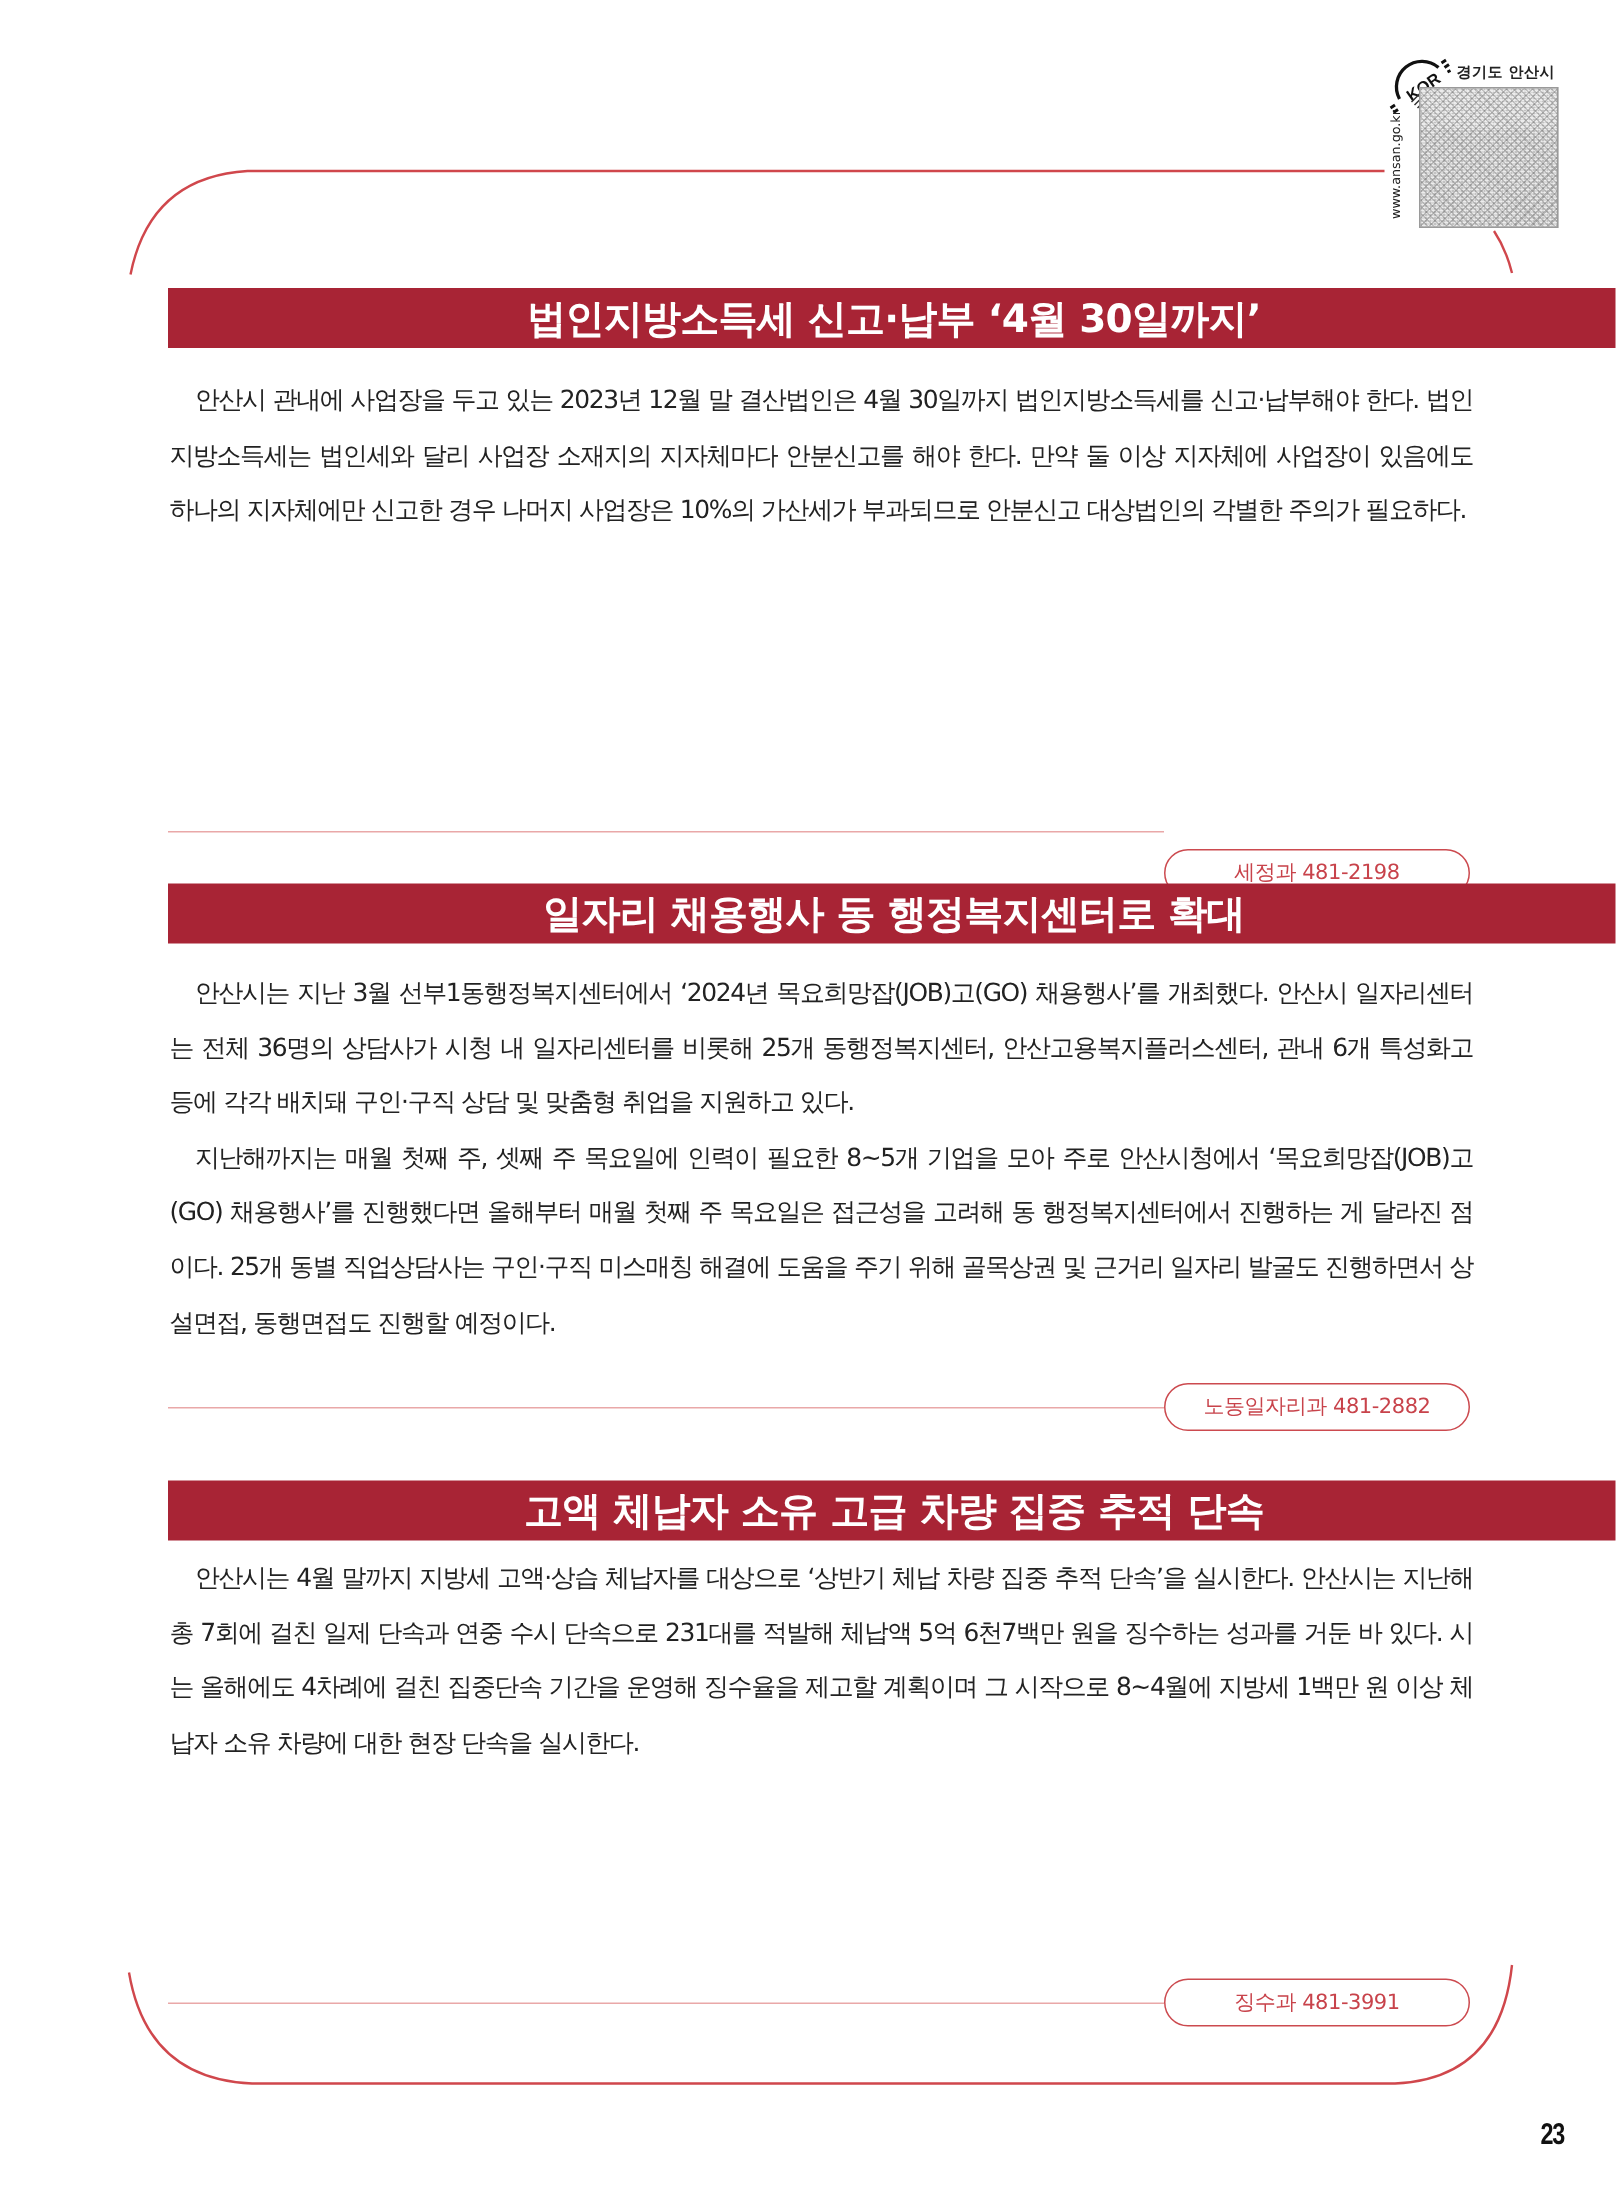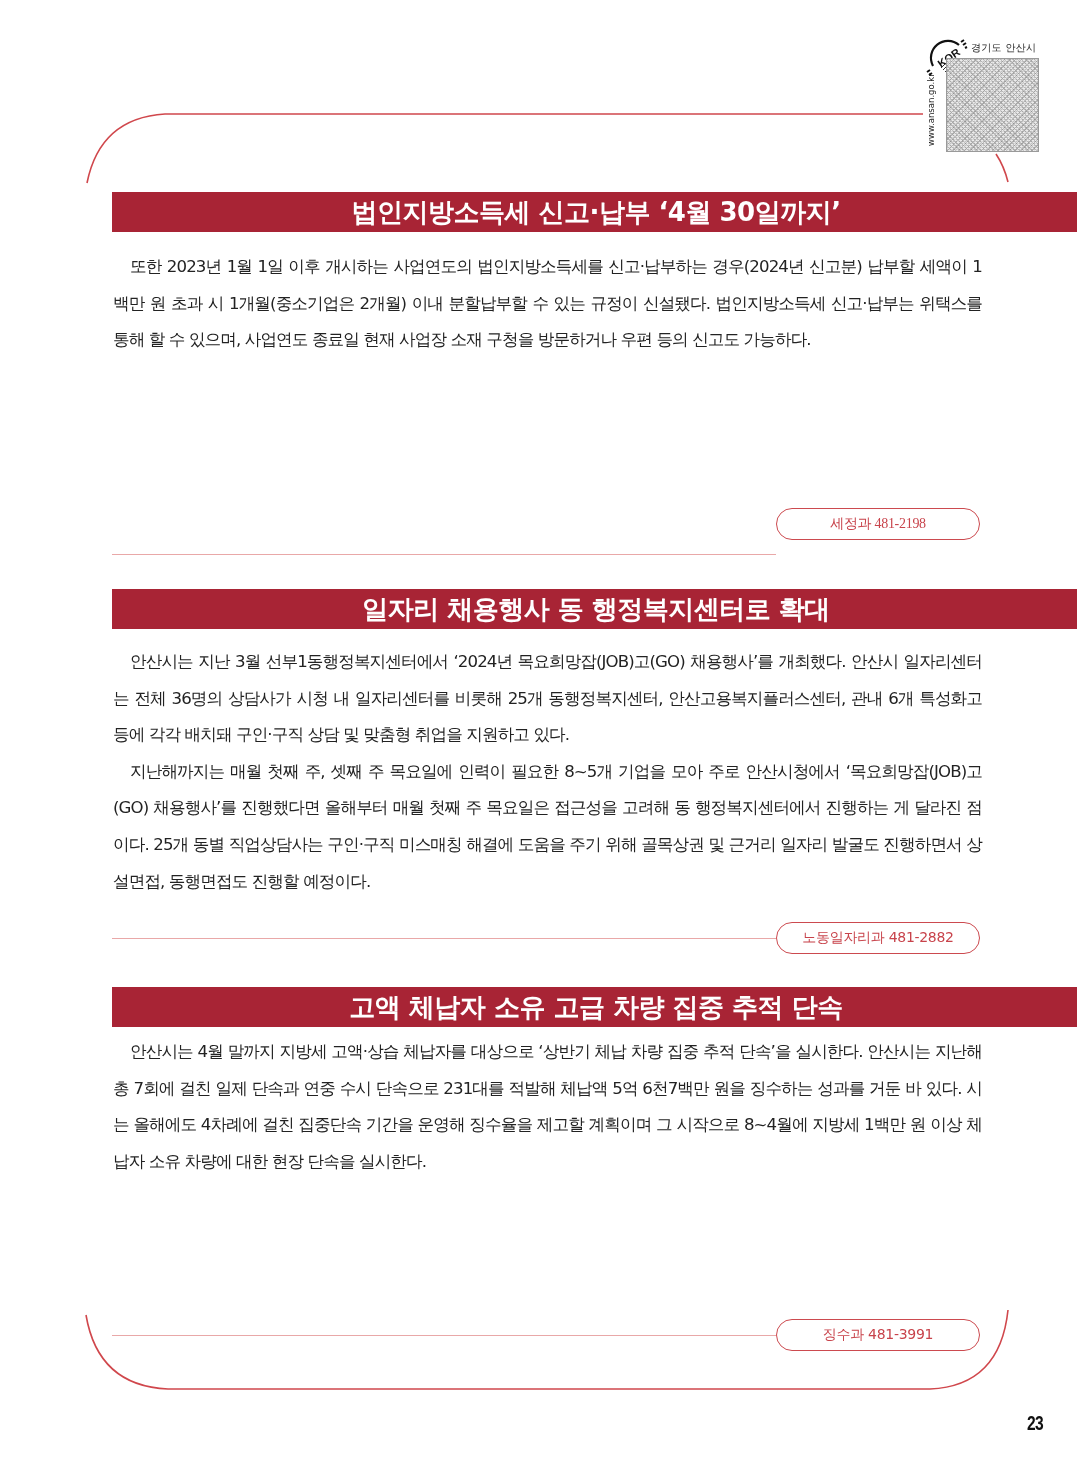--- a/index.html
+++ b/index.html
@@ -5,21 +5,21 @@
     html, body { margin: 0; padding: 0; background: #ffffff; }
     body {
       width: 1077px; height: 1474px; position: relative; overflow: hidden;
       font-family: "DejaVu Sans", "Liberation Sans", sans-serif;
       color: #222222;
     }
     .frame-svg { position: absolute; left: 0; top: 0; width: 1077px; height: 1474px; pointer-events: none; }
 
     
     .qr-block { position: absolute; left: 925px; top: 36px; width: 120px; height: 118px; }
-    .qr-city { position: absolute; left: 46px; top: 5px; font-size: 10px; font-weight: normal; color: #222; letter-spacing: 0.3px; white-space: nowrap; }
+    .qr-city { position: absolute; left: 46px; top: 5px; font-size: 10px; font-weight: bold; color: #222; letter-spacing: 0.3px; white-space: nowrap; }
     .qr-url { position: absolute; left: 1px; top: 110px; transform-origin: 0 0; transform: rotate(-90deg); font-size: 8.5px; color: #222; white-space: nowrap; }
     .qr-code {
       position: absolute; left: 21px; top: 22px; width: 91px; height: 92px;
       border: 1px solid #9a9a9a;
       background-color: #d8d8d8;
       background-image:
         repeating-linear-gradient(45deg, rgba(120,120,120,0.35) 0 1px, transparent 1px 3px),
         repeating-linear-gradient(-45deg, rgba(90,90,90,0.3) 0 1px, transparent 1px 4px),
         repeating-linear-gradient(0deg, rgba(255,255,255,0.5) 0 1px, transparent 1px 2px),
         repeating-linear-gradient(90deg, rgba(160,160,160,0.4) 0 1px, transparent 1px 3px);
@@ -80,24 +80,24 @@
   </svg>
   <span class="qr-city">경기도 안산시</span>
   <span class="qr-url">www.ansan.go.kr</span>
   <div class="qr-code"></div>
 </div>
 
 <div class="section-bar" style="top:192px;">
   <span>법인지방소득세 신고·납부 ‘4월 30일까지’</span>
 </div>
 <div class="body-text" style="top:249px;">
-  <p>또한 2023년 1월 1일 이후 개시하는 사업연도의 법인지방소득세를 신고·납부하는 경우(2024년 신고분) 납부할 세액이 1백만 원 초과 시 1개월(중소기업은 2개월) 이내 분할납부할 수 있는 규정이 신설됐다. 법인지방소득세 신고·납부는 위택스를 통해 할 수 있으며, 사업연도 종료일 현재 사업장 소재 구청을 방문하거나 우편 등의 신고도 가능하다.</p>
+  <p>안산시 관내에 사업장을 두고 있는 2023년 12월 말 결산법인은 4월 30일까지 법인지방소득세를 신고·납부해야 한다. 법인지방소득세는 법인세와 달리 사업장 소재지의 지자체마다 안분신고를 해야 한다. 만약 둘 이상 지자체에 사업장이 있음에도 하나의 지자체에만 신고한 경우 나머지 사업장은 10%의 가산세가 부과되므로 안분신고 대상법인의 각별한 주의가 필요하다.</p>
 </div>
 <div class="divider" style="top:554px; width:664px;"></div>
-<div class="contact-pill" style="top:508px;font-family:Liberation Serif, serif;">
+<div class="contact-pill" style="top:566px;">
   <span>세정과 481-2198</span>
 </div>
 
 <div class="section-bar" style="top:589px;text-align:center;">
   <span>일자리 채용행사 동 행정복지센터로 확대</span>
 </div>
 <div class="body-text" style="top:644px;">
   <p>안산시는 지난 3월 선부1동행정복지센터에서 ‘2024년 목요희망잡(JOB)고(GO) 채용행사’를 개최했다. 안산시 일자리센터는 전체 36명의 상담사가 시청 내 일자리센터를 비롯해 25개 동행정복지센터, 안산고용복지플러스센터, 관내 6개 특성화고 등에 각각 배치돼 구인·구직 상담 및 맞춤형 취업을 지원하고 있다.</p>
   <p>지난해까지는 매월 첫째 주, 셋째 주 목요일에 인력이 필요한 8~5개 기업을 모아 주로 안산시청에서 ‘목요희망잡(JOB)고(GO) 채용행사’를 진행했다면 올해부터 매월 첫째 주 목요일은 접근성을 고려해 동 행정복지센터에서 진행하는 게 달라진 점이다. 25개 동별 직업상담사는 구인·구직 미스매칭 해결에 도움을 주기 위해 골목상권 및 근거리 일자리 발굴도 진행하면서 상설면접, 동행면접도 진행할 예정이다.</p>
 </div>

